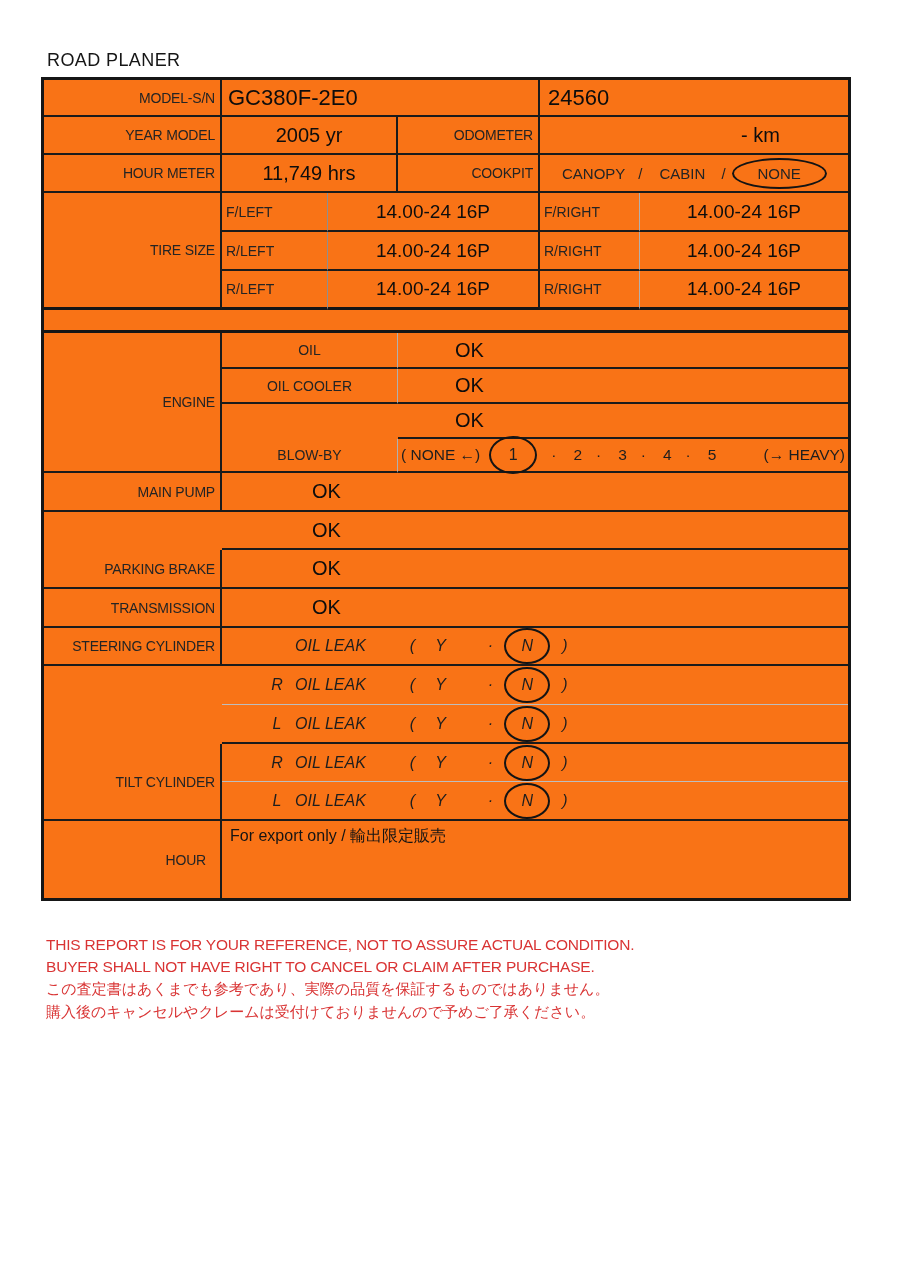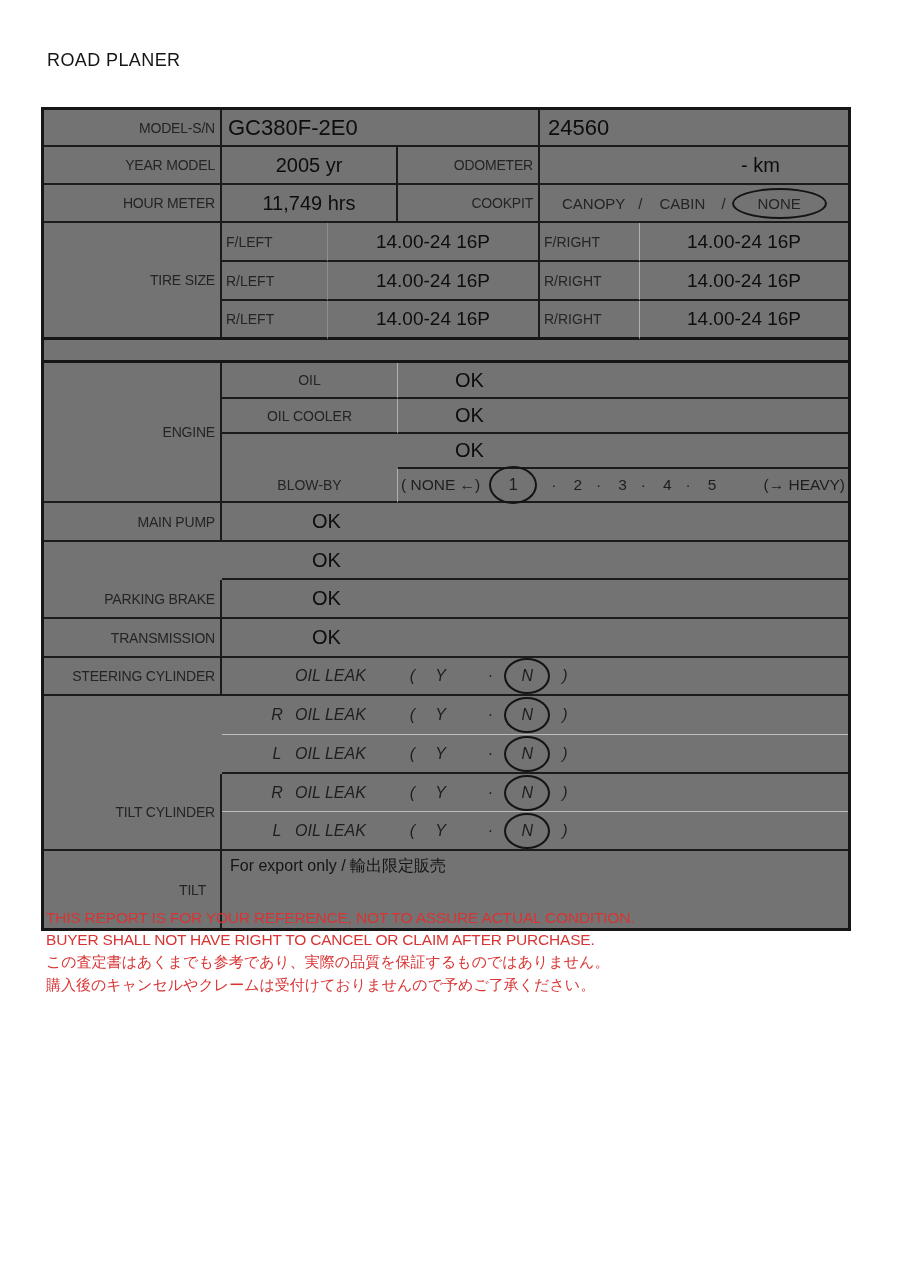--- a/index.html
+++ b/index.html
@@ -12,22 +12,21 @@
     font-size:18px; font-weight:500; letter-spacing:0.4px; color:#161616;
   }
   
   .sheet {
     position:absolute; left:41px; top:77px;
     box-sizing:content-box; width:804px;
     border:3px solid #161616;
     display:grid;
     grid-template-columns:178px 106px 70px 142px 100px 208px;
     grid-template-rows:37px 38px 38px 39px 39px 39px 23px 36px 35px 35px 34px 39px 38px 39px 39px 38px 39px 39px 38px 39px 77px;
-    background:#737373;
-    margin-top:30px;
+    background:#f97316;
   }
   .c { display:flex; align-items:center; box-sizing:border-box; min-width:0; }
   .br2 { border-right:2px solid #1b1b1b; }
   .br1 { border-right:1px solid #8f8f8f; }
   .br1g{ border-right:1px solid #b0b0b0; }
   .bb2 { border-bottom:2px solid #1b1b1b; }
   .bb3 { border-bottom:3px solid #161616; }
   .bb1g{ border-bottom:1px solid #bdbdbd; }
   .lab  { justify-content:flex-end; padding-right:5px; font-size:14px; color:#242424; letter-spacing:-0.2px; white-space:nowrap; }
   .sub  { justify-content:flex-start; padding-left:4px; font-size:14px; color:#242424; }
@@ -60,21 +59,21 @@
   .lk-name { margin-left:11px; }
   .lk-open { margin-left:44px; }
   .lk-y    { margin-left:20px; }
   .lk-dot  { margin-left:42px; }
   .oval-n  { width:46px; height:36px; margin-left:11px; font-size:16px; }
   .lk-close{ margin-left:12px; }
   
   .other-val { align-items:flex-start; padding:5px 8px; font-size:16px; color:#141414; }
   .other-lab { padding-right:14px; }
   
-  .footer { position:absolute; left:46px; top:907px; color:var(--red,#d93434); }
+  .footer { position:absolute; left:46px; top:934px; color:var(--red,#d93434); }
   .footer .en { font-size:15.5px; line-height:22px; letter-spacing:-0.2px; font-weight:500; }
   .footer .jp { font-size:15px; line-height:22.5px; font-weight:500; }
 </style>
 </head>
 <body>
 
 <div class="title">ROAD PLANER</div>
 
 <div class="sheet">
 
@@ -202,21 +201,21 @@
     <span class="lk-name">OIL LEAK</span>
     <span class="lk-open">(</span>
     <span class="lk-y">Y</span>
     <span class="lk-dot">·</span>
     <span class="oval oval-n">
         <span>N</span>
       </span>
     <span class="lk-close">)</span>
   </div>
 
-  <div class="c lab other-lab br2" style="grid-column:1;grid-row:21">TILT</div>
+  <div class="c lab other-lab br2" style="grid-column:1;grid-row:21">HOUR</div>
   <div class="c other-val" style="grid-column:2/span 5;grid-row:21">For export only / 輸出限定販売</div>
 
 </div>
 
 <div class="footer">
   <div class="en">THIS REPORT IS FOR YOUR REFERENCE, NOT TO ASSURE ACTUAL CONDITION.</div>
   <div class="en">BUYER SHALL NOT HAVE RIGHT TO CANCEL OR CLAIM AFTER PURCHASE.</div>
   <div class="jp">この査定書はあくまでも参考であり、実際の品質を保証するものではありません。</div>
   <div class="jp">購入後のキャンセルやクレームは受付けておりませんので予めご了承ください。</div>
 </div>

